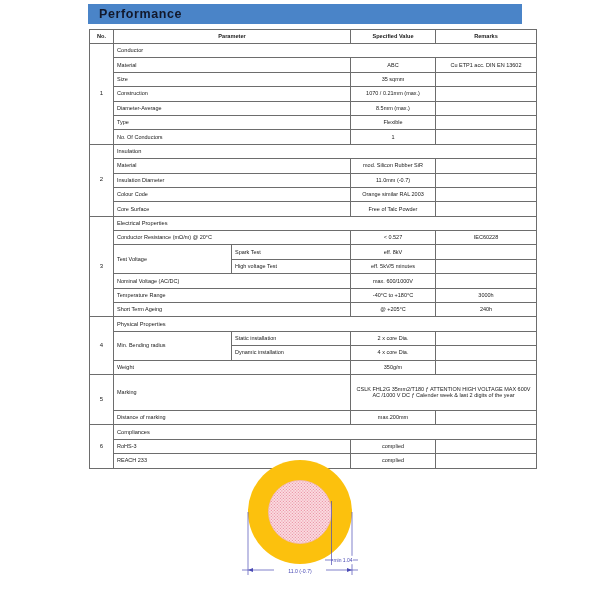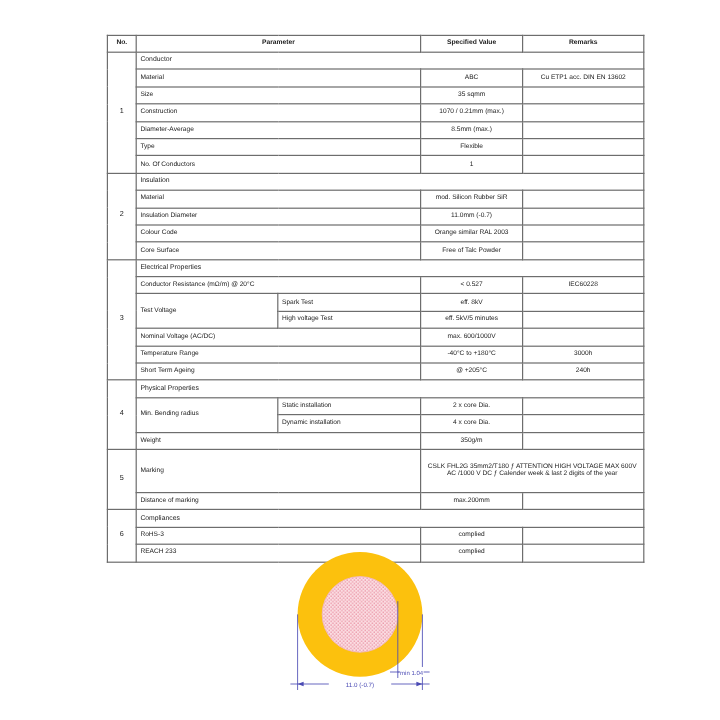--- a/index.html
+++ b/index.html
@@ -98,20 +98,23 @@
     width: 205px;
     height: 140px;
   }
   .diagram svg { display: block; }
 </style>
 </head>
 <body>
 
 <div class="page">
 
+  <div class="banner">
+    <span class="banner-title">Performance</span>
+  </div>
 
   <div class="spec-table-wrap">
     <table class="spec">
       <colgroup>
         <col class="c-no">
           <col class="c-param">
           <col class="c-sub">
           <col class="c-val">
           <col class="c-rem">
       </colgroup>

